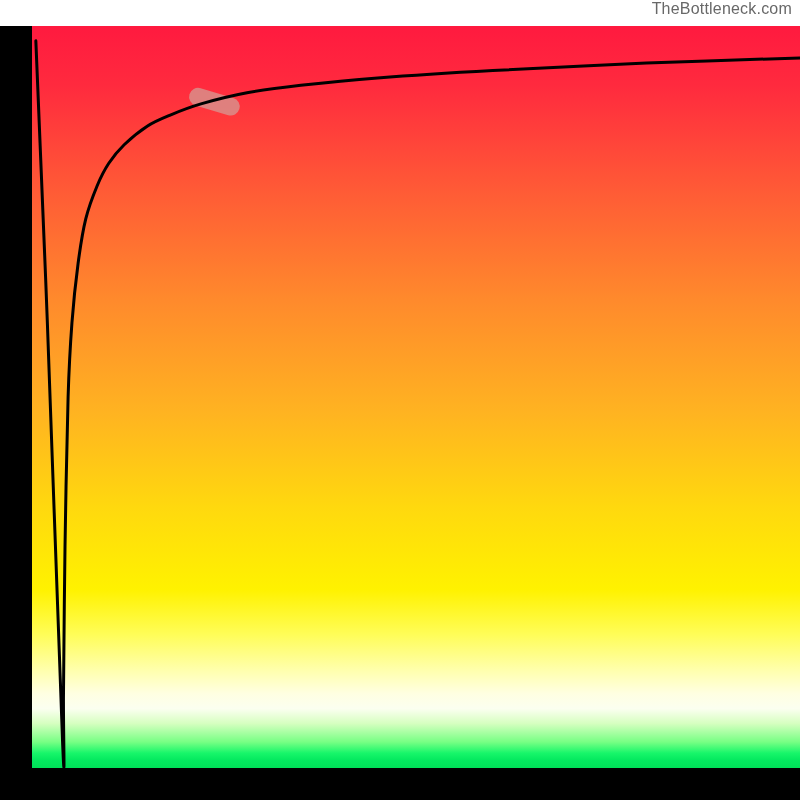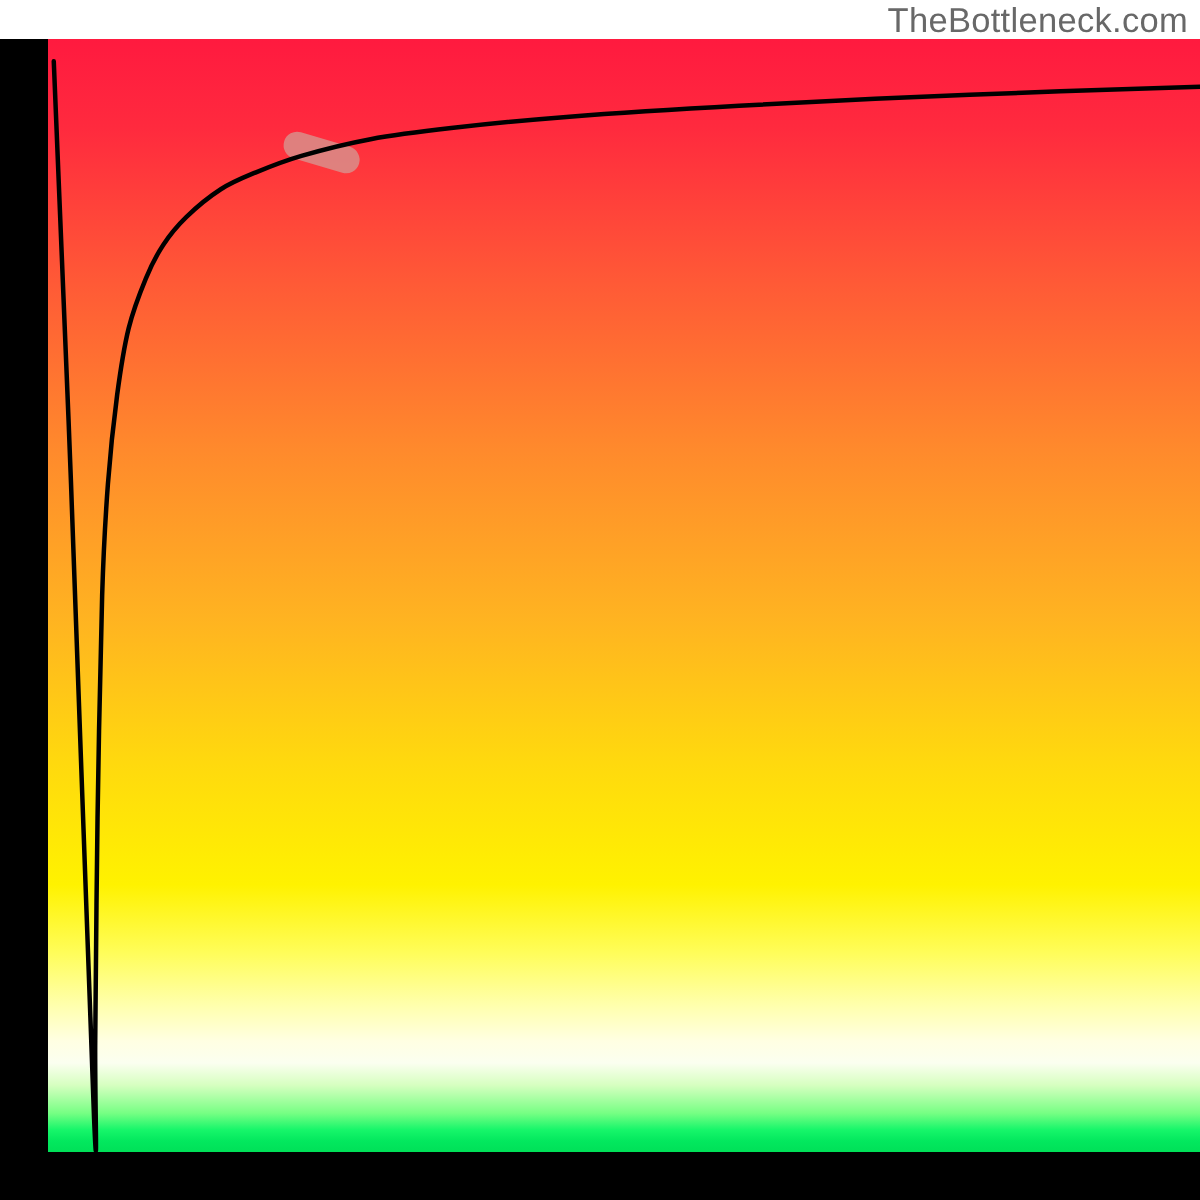--- a/index.html
+++ b/index.html
@@ -13,21 +13,21 @@
   .wrap {
     position: relative;
     width: 800px;
     height: 800px;
   }
   .watermark {
     position: absolute;
     top: 0;
     right: 8px;
     font-family: Arial, Helvetica, sans-serif;
-    font-size: 23px;
+    font-size: 16px;
     color: #686868;
     letter-spacing: 0.2px;
     user-select: none;
   }
   .plot {
     position: absolute;
     left: 0;
     top: 26px;
     width: 800px;
     height: 774px;

